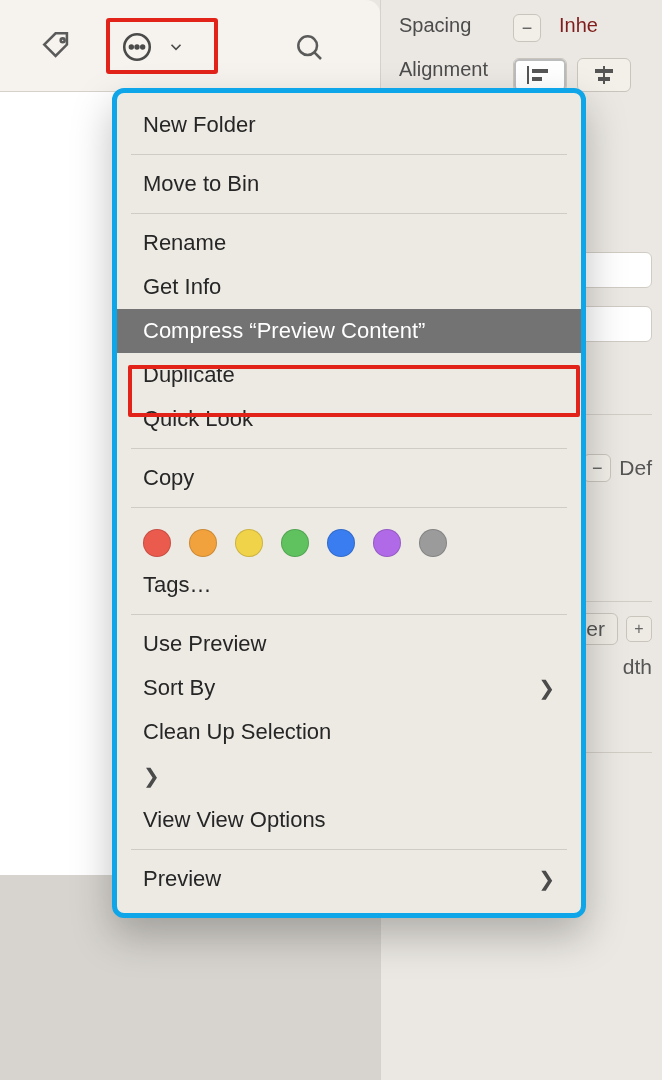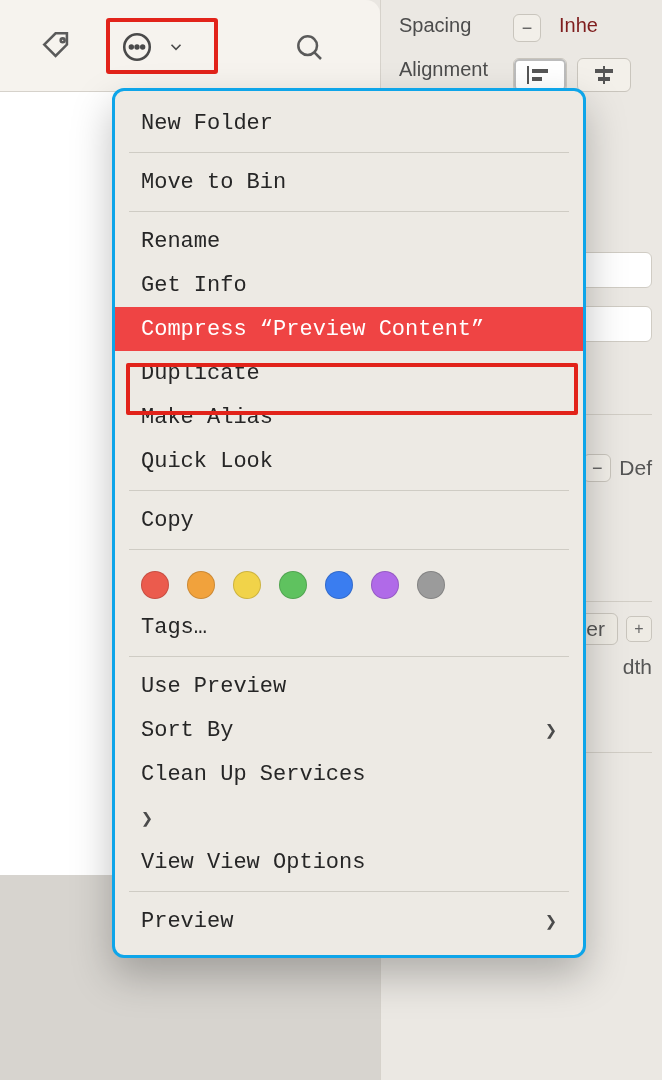--- a/index.html
+++ b/index.html
@@ -105,41 +105,40 @@
   .tb-more {
     position:absolute; left:118px; top:28px; display:flex; align-items:center; gap:10px;
   }
 
   
   .context-menu {
     position: absolute;
     left: 112px; top: 88px;
     width: 474px;
     background: #edeae4;
-    border: 3px solid #0ea5e9;
+    border: 5px solid #0ea5e9;
     border-radius: 12px;
     box-shadow: 0 18px 40px rgba(0,0,0,0.25);
     padding: 10px 0 12px 0;
-    font-family: Liberation Mono, monospace;
   }
   .cm-item {
     height: 44px;
     display: flex; align-items: center;
     padding: 0 26px;
     font-size: 22px;
     color: #262626;
     justify-content: space-between;
     cursor: default;
   }
   .cm-item .arrow { color:#4b4b4b; font-size:20px; }
   .cm-sep {
     height: 1px; background:#cfccc4; margin: 7px 14px;
   }
   .cm-item.highlight {
-    background: #ef4444;
+    background: #737373;
     color: #fff;
   }
   .cm-highlight-border {
     position:absolute;
     border: 4px solid #e2231a;
     border-radius: 2px;
     pointer-events: none;
   }
   .cm-tags-row {
     display:flex; gap:18px; padding: 14px 26px 6px 26px;
@@ -260,23 +259,20 @@
   <div class="cm-item">
       <span>Get Info</span>
     </div>
   <div class="cm-item highlight">
       <span>Compress “Preview Content”</span>
     </div>
   <div class="cm-item">
       <span>Duplicate</span>
     </div>
   <div class="cm-item">
-      <span>Make Alias</span>
-    </div>
-  <div class="cm-item">
       <span>Quick Look</span>
     </div>
   <div class="cm-sep"></div>
   <div class="cm-item">
       <span>Copy</span>
     </div>
   <div class="cm-sep"></div>
   <div class="cm-tags-row">
     <span class="tag-dot" style="background: rgb(235, 91, 77);"></span>
     <span class="tag-dot" style="background: rgb(241, 162, 60);"></span>
@@ -291,21 +287,21 @@
     </div>
   <div class="cm-sep"></div>
   <div class="cm-item">
       <span>Use Preview</span>
     </div>
   <div class="cm-item">
       <span>Sort By</span>
       <span class="arrow">❯</span>
     </div>
   <div class="cm-item">
-      <span>Clean Up Services</span>
+      <span>Clean Up Selection</span>
     </div>
   <div class="cm-item">
       <span class="arrow">❯</span>
     </div>
   <div class="cm-item">
       <span>View View Options</span>
     </div>
   <div class="cm-sep"></div>
   <div class="cm-item">
       <span>Preview</span>

